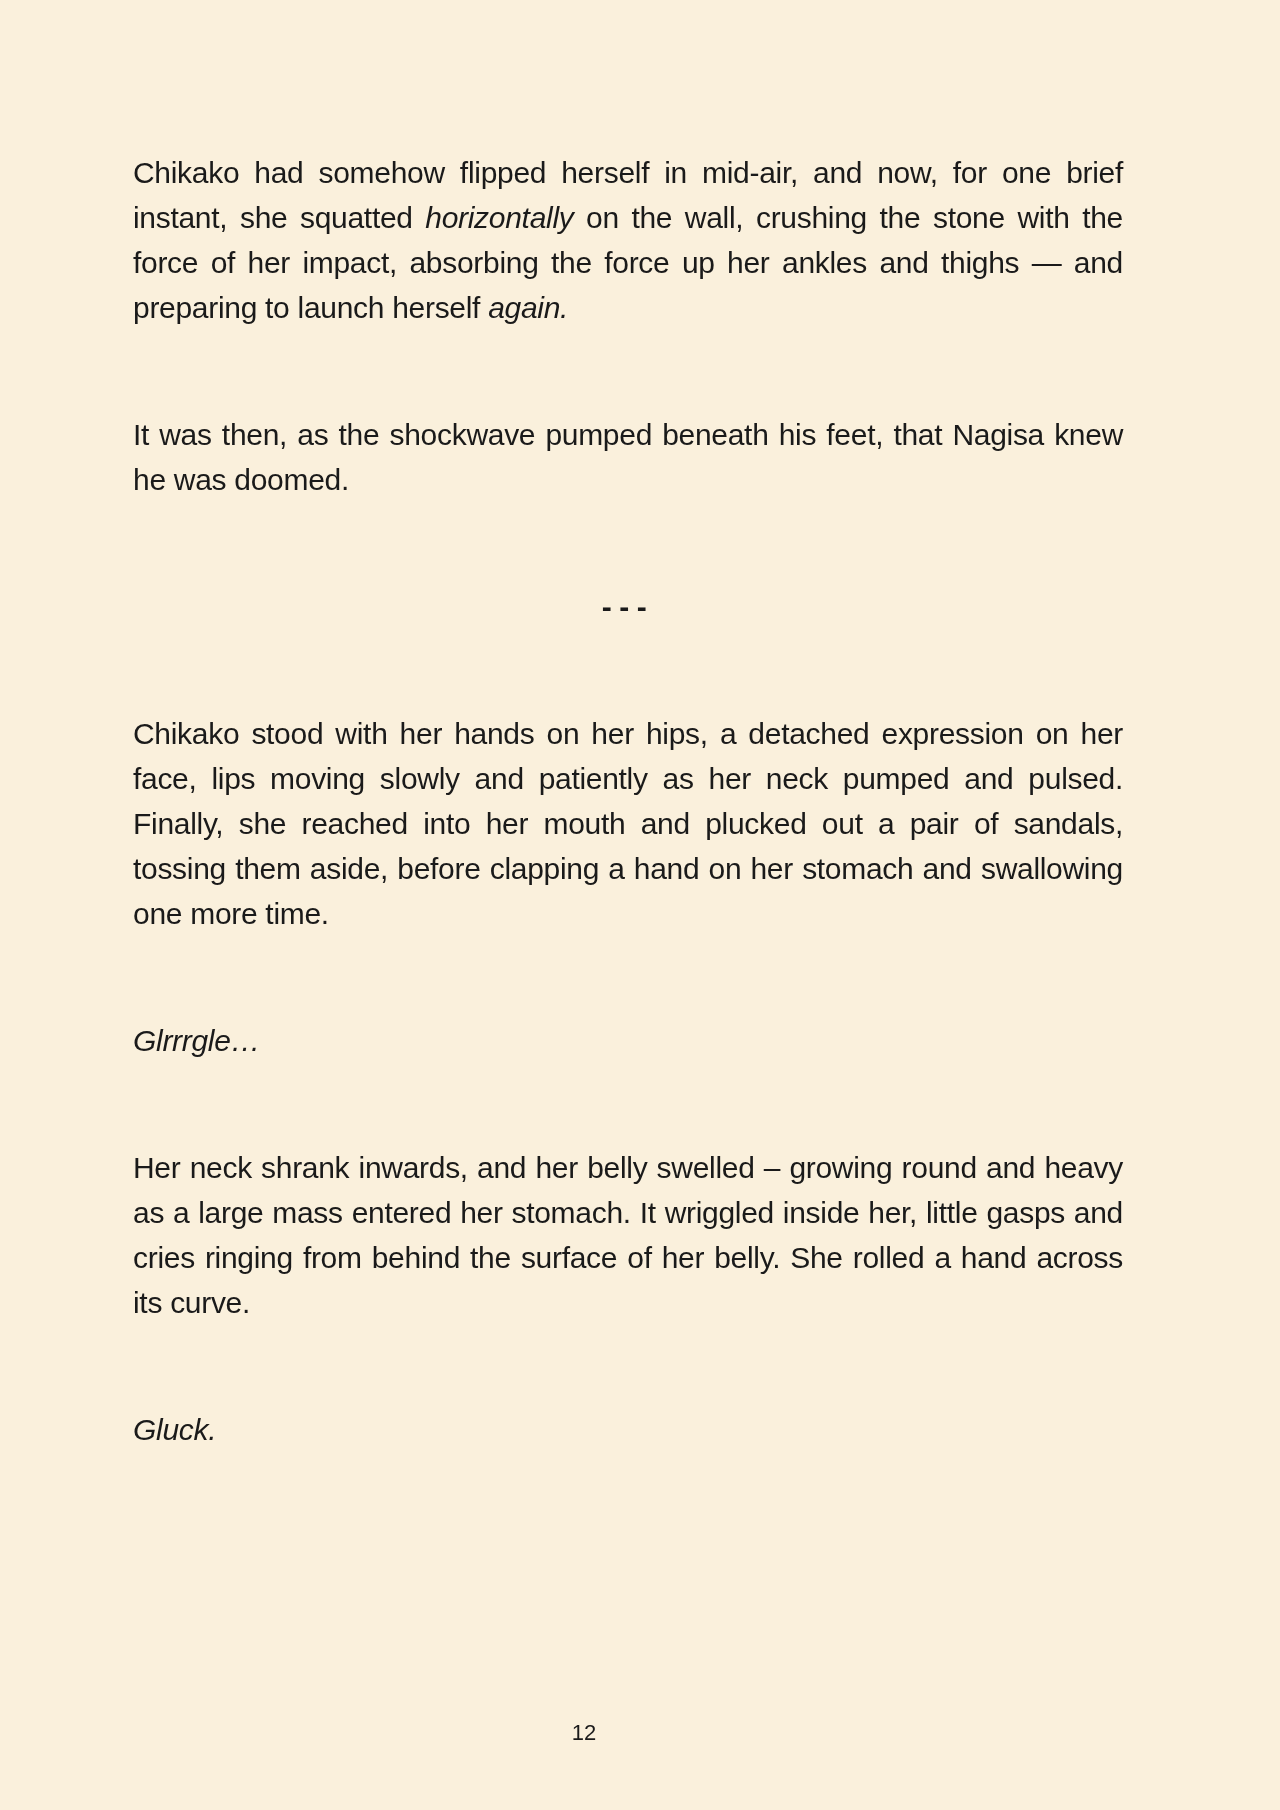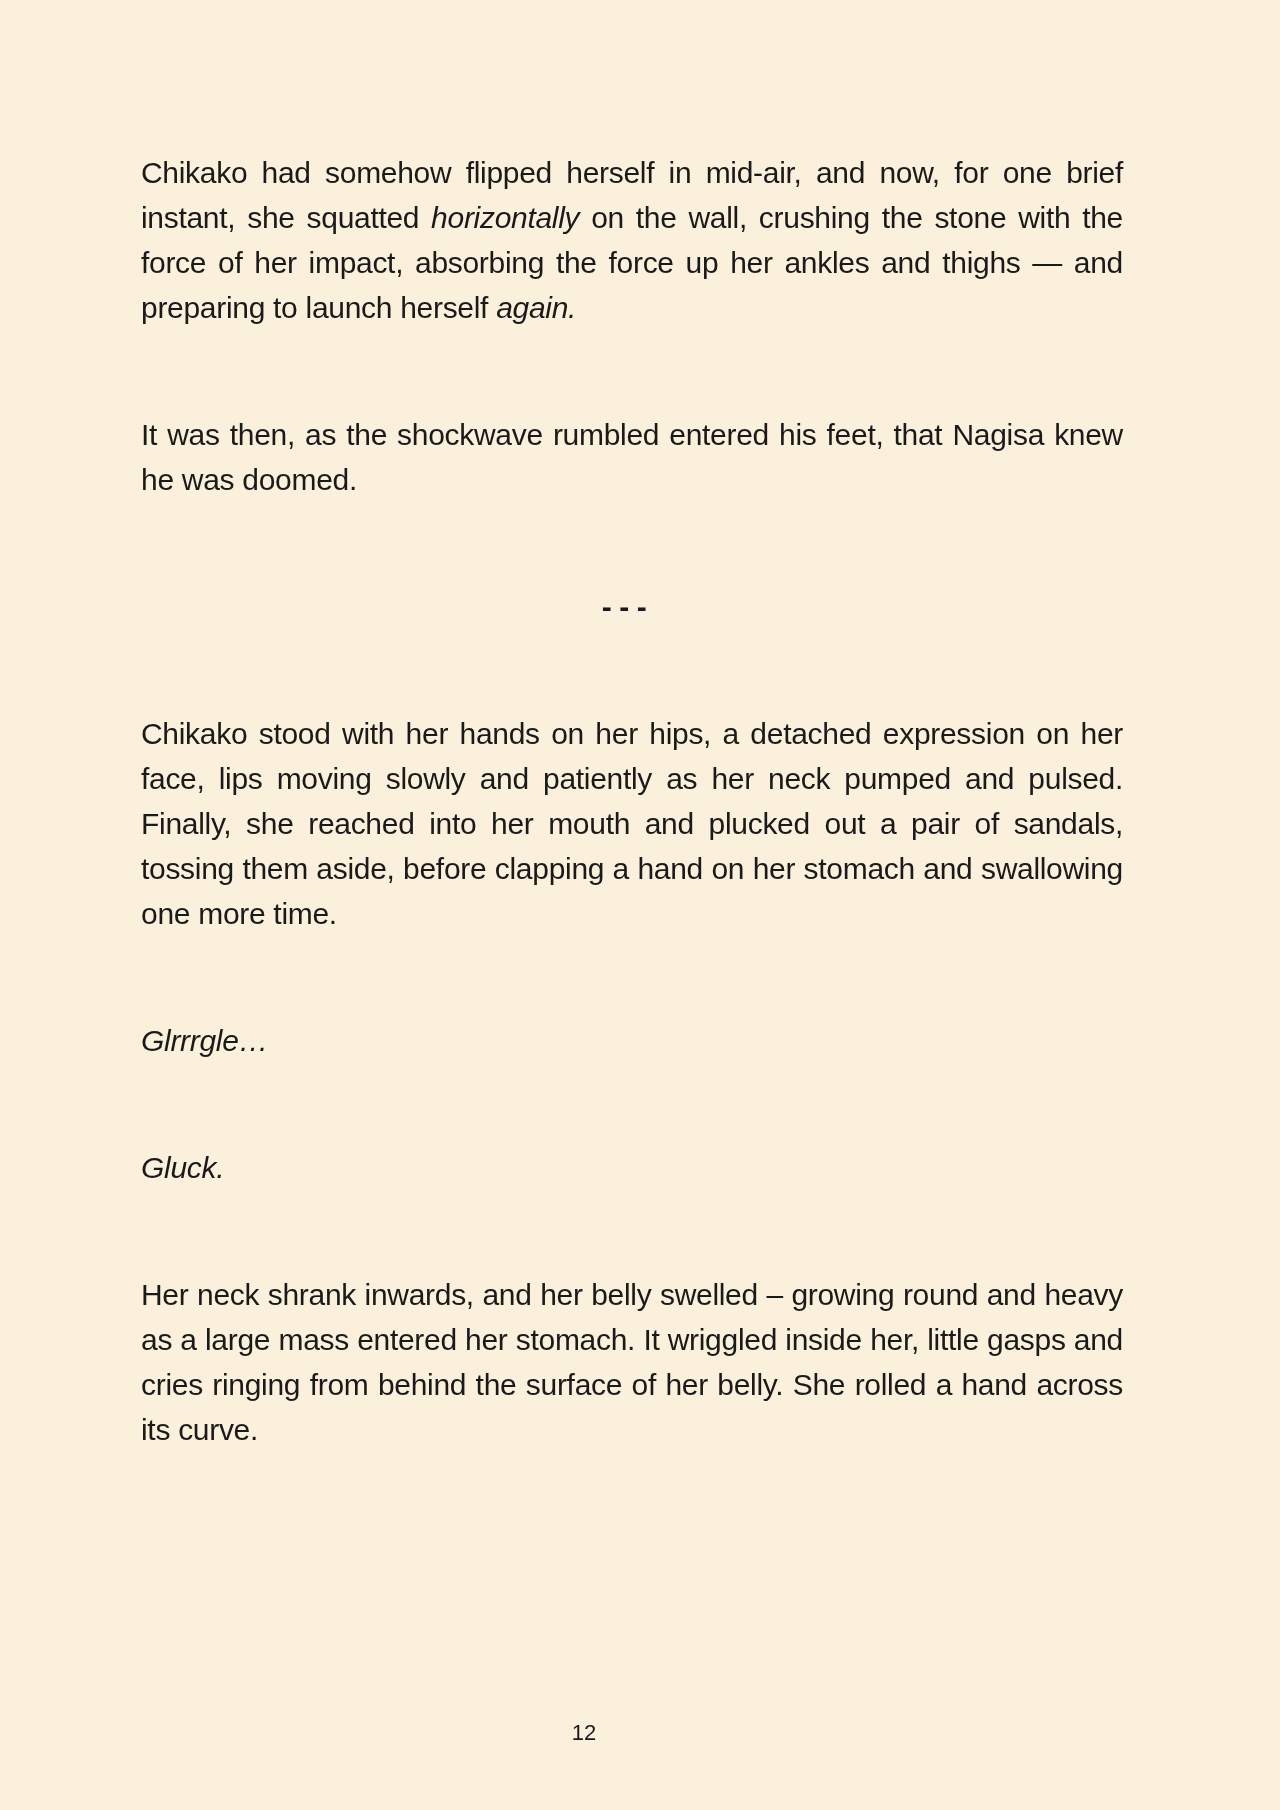--- a/index.html
+++ b/index.html
@@ -20,21 +20,21 @@
     left: 133px;
     top: 150px;
     width: 990px;
   }
   .para {
     font-size: 30px;
     line-height: 45px;
     letter-spacing: -0.3px;
     text-align: justify;
     text-justify: inter-word;
-    margin: 0 0 82px 8px;
+    margin: 0 0 82px 0;
   }
   .para em {
     font-style: italic;
   }
   .divider {
     font-size: 30px;
     line-height: 45px;
     font-weight: bold;
     text-align: center;
     letter-spacing: 0.25em;
@@ -48,21 +48,21 @@
     text-align: center;
     font-size: 22px;
     line-height: 30px;
   }
 </style>
 </head>
 <body style="background: rgb(250, 240, 220); color: rgb(26, 26, 26);">
 
 <main class="page-text">
     <p class="para"><span>Chikako had somehow flipped herself in mid-air, and now, for one brief instant, she squatted </span><em>horizontally</em><span> on the wall, crushing the stone with the force of her impact, absorbing the force up her ankles and thighs — and preparing to launch herself </span><em>again.</em></p>
-    <p class="para"><span>It was then, as the shockwave rumbled entered his feet, that Nagisa knew he was doomed.</span></p>
+    <p class="para"><span>It was then, as the shockwave pumped beneath his feet, that Nagisa knew he was doomed.</span></p>
     <div class="divider">---</div>
     <p class="para"><span>Chikako stood with her hands on her hips, a detached expression on her face, lips moving slowly and patiently as her neck pumped and pulsed. Finally, she reached into her mouth and plucked out a pair of sandals, tossing them aside, before clapping a hand on her stomach and swallowing one more time.</span></p>
     <p class="para"><em>Glrrrgle…</em></p>
+    <p class="para"><span>Her neck shrank inwards, and her belly swelled – growing round and heavy as a large mass entered her stomach. It wriggled inside her, little gasps and cries ringing from behind the surface of her belly. She rolled a hand across its curve.</span></p>
     <p class="para"><em>Gluck.</em></p>
-    <p class="para"><span>Her neck shrank inwards, and her belly swelled – growing round and heavy as a large mass entered her stomach. It wriggled inside her, little gasps and cries ringing from behind the surface of her belly. She rolled a hand across its curve.</span></p>
   </main>
 
 <div class="page-number">12</div>
 
 </body></html>

